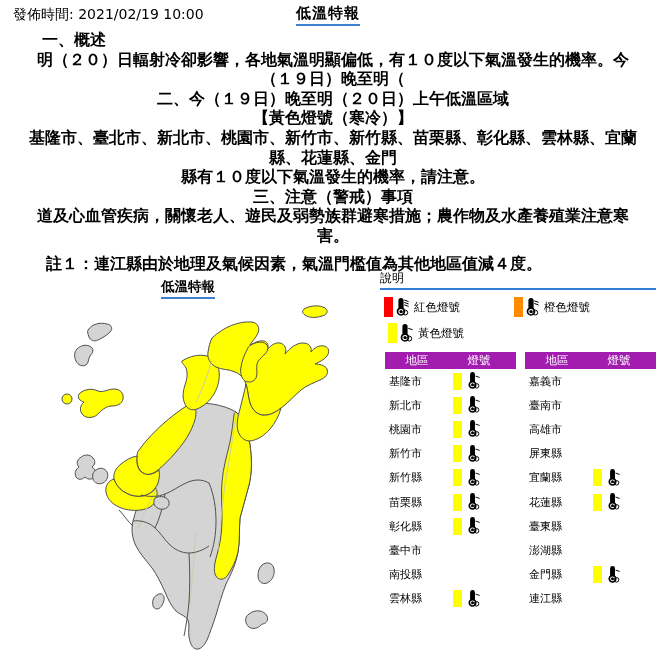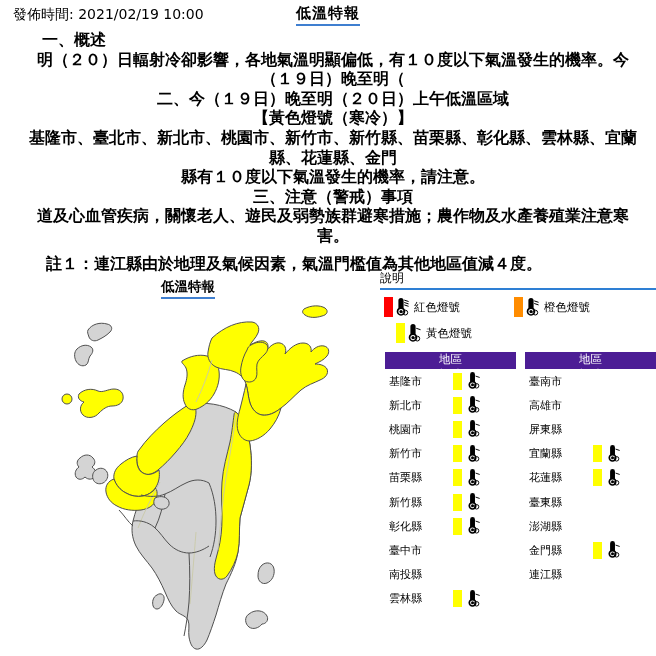--- a/index.html
+++ b/index.html
@@ -119,27 +119,26 @@
     width: 271px;
   }
   .tbl-col {
     position: absolute;
     top: 0;
     width: 131px;
   }
   .tbl-col.left  { left: 0; }
   .tbl-col.right { left: 140px; }
   .tbl-header {
-    background: #4c1d95;
+    background: #a21caf;
     color: #ffffff;
     height: 17px;
     display: flex;
     align-items: center;
     font-size: 11.5px;
-    flex-direction: column;
   }
   .tbl-header .h-area  { width: 64px; text-align: center; }
   .tbl-header .h-level { width: 60px; text-align: center; }
   .tbl-row {
     height: 24.2px;
     display: flex;
     align-items: center;
     font-size: 11px;
   }
   .tbl-row .c-area {
@@ -314,21 +313,21 @@
       <svg class="thermo" width="17" height="19" viewBox="0 0 17 19">
         <path d="M5.4 2.6 a2.6 2.6 0 0 1 5.2 0 v7.4 a4.3 4.3 0 1 1 -5.2 0 z" fill="#000000"></path>
         <circle cx="8" cy="13.6" r="2.6" fill="#ffffff"></circle>
         <circle cx="8" cy="13.6" r="1.6" fill="#000000"></circle>
         <circle cx="12.3" cy="14.6" r="2.4" fill="none" stroke="#000000" stroke-width="1"></circle>
         <path d="M11.6 3.0 L15.2 4.2 M11.6 5.6 L15.2 6.8" stroke="#000000" stroke-width="1" stroke-linecap="round"></path>
       </svg>
       <span class="lbl">橙色燈號</span>
     </div>
 
-    <div class="legend-item" style="left:16px; top:26px;">
+    <div class="legend-item" style="left:8px; top:26px;">
       <span class="swatch" style="background: rgb(255, 255, 0);"></span>
       <svg class="thermo" width="17" height="19" viewBox="0 0 17 19">
         <path d="M5.4 2.6 a2.6 2.6 0 0 1 5.2 0 v7.4 a4.3 4.3 0 1 1 -5.2 0 z" fill="#000000"></path>
         <circle cx="8" cy="13.6" r="2.6" fill="#ffffff"></circle>
         <circle cx="8" cy="13.6" r="1.6" fill="#000000"></circle>
         <circle cx="12.3" cy="14.6" r="2.4" fill="none" stroke="#000000" stroke-width="1"></circle>
         <path d="M11.6 4.4 L15.2 5.6" stroke="#000000" stroke-width="1" stroke-linecap="round"></path>
       </svg>
       <span class="lbl">黃色燈號</span>
     </div>
@@ -389,34 +388,34 @@
             <svg class="thermo" width="16" height="18" viewBox="0 0 17 19">
               <path d="M5.4 2.6 a2.6 2.6 0 0 1 5.2 0 v7.4 a4.3 4.3 0 1 1 -5.2 0 z" fill="#000000"></path>
               <circle cx="8" cy="13.6" r="2.6" fill="#ffffff"></circle>
               <circle cx="8" cy="13.6" r="1.6" fill="#000000"></circle>
               <circle cx="12.3" cy="14.6" r="2.4" fill="none" stroke="#000000" stroke-width="1"></circle>
               <path d="M11.6 4.4 L15.2 5.6" stroke="#000000" stroke-width="1" stroke-linecap="round"></path>
             </svg>
           </span>
         </div>
         <div class="tbl-row">
+          <span class="c-area">新竹縣</span>
+          <span class="c-level">
+            <span class="swatch" style="background: rgb(255, 255, 0);"></span>
+            <svg class="thermo" width="16" height="18" viewBox="0 0 17 19">
+              <path d="M5.4 2.6 a2.6 2.6 0 0 1 5.2 0 v7.4 a4.3 4.3 0 1 1 -5.2 0 z" fill="#000000"></path>
+              <circle cx="8" cy="13.6" r="2.6" fill="#ffffff"></circle>
+              <circle cx="8" cy="13.6" r="1.6" fill="#000000"></circle>
+              <circle cx="12.3" cy="14.6" r="2.4" fill="none" stroke="#000000" stroke-width="1"></circle>
+              <path d="M11.6 4.4 L15.2 5.6" stroke="#000000" stroke-width="1" stroke-linecap="round"></path>
+            </svg>
+          </span>
+        </div>
+        <div class="tbl-row">
           <span class="c-area">苗栗縣</span>
-          <span class="c-level">
-            <span class="swatch" style="background: rgb(255, 255, 0);"></span>
-            <svg class="thermo" width="16" height="18" viewBox="0 0 17 19">
-              <path d="M5.4 2.6 a2.6 2.6 0 0 1 5.2 0 v7.4 a4.3 4.3 0 1 1 -5.2 0 z" fill="#000000"></path>
-              <circle cx="8" cy="13.6" r="2.6" fill="#ffffff"></circle>
-              <circle cx="8" cy="13.6" r="1.6" fill="#000000"></circle>
-              <circle cx="12.3" cy="14.6" r="2.4" fill="none" stroke="#000000" stroke-width="1"></circle>
-              <path d="M11.6 4.4 L15.2 5.6" stroke="#000000" stroke-width="1" stroke-linecap="round"></path>
-            </svg>
-          </span>
-        </div>
-        <div class="tbl-row">
-          <span class="c-area">新竹縣</span>
           <span class="c-level">
             <span class="swatch" style="background: rgb(255, 255, 0);"></span>
             <svg class="thermo" width="16" height="18" viewBox="0 0 17 19">
               <path d="M5.4 2.6 a2.6 2.6 0 0 1 5.2 0 v7.4 a4.3 4.3 0 1 1 -5.2 0 z" fill="#000000"></path>
               <circle cx="8" cy="13.6" r="2.6" fill="#ffffff"></circle>
               <circle cx="8" cy="13.6" r="1.6" fill="#000000"></circle>
               <circle cx="12.3" cy="14.6" r="2.4" fill="none" stroke="#000000" stroke-width="1"></circle>
               <path d="M11.6 4.4 L15.2 5.6" stroke="#000000" stroke-width="1" stroke-linecap="round"></path>
             </svg>
           </span>
@@ -457,20 +456,24 @@
         </div>
       </div>
   </div>
   <div class="tbl-col right">
     <div class="tbl-header">
       <span class="h-area">地區</span>
       <span class="h-level">燈號</span>
     </div>
     <div id="right-rows">
         <div class="tbl-row">
+          <span class="c-area">嘉義市</span>
+          <span class="c-level"></span>
+        </div>
+        <div class="tbl-row">
           <span class="c-area">臺南市</span>
           <span class="c-level"></span>
         </div>
         <div class="tbl-row">
           <span class="c-area">高雄市</span>
           <span class="c-level"></span>
         </div>
         <div class="tbl-row">
           <span class="c-area">屏東縣</span>
           <span class="c-level"></span>

